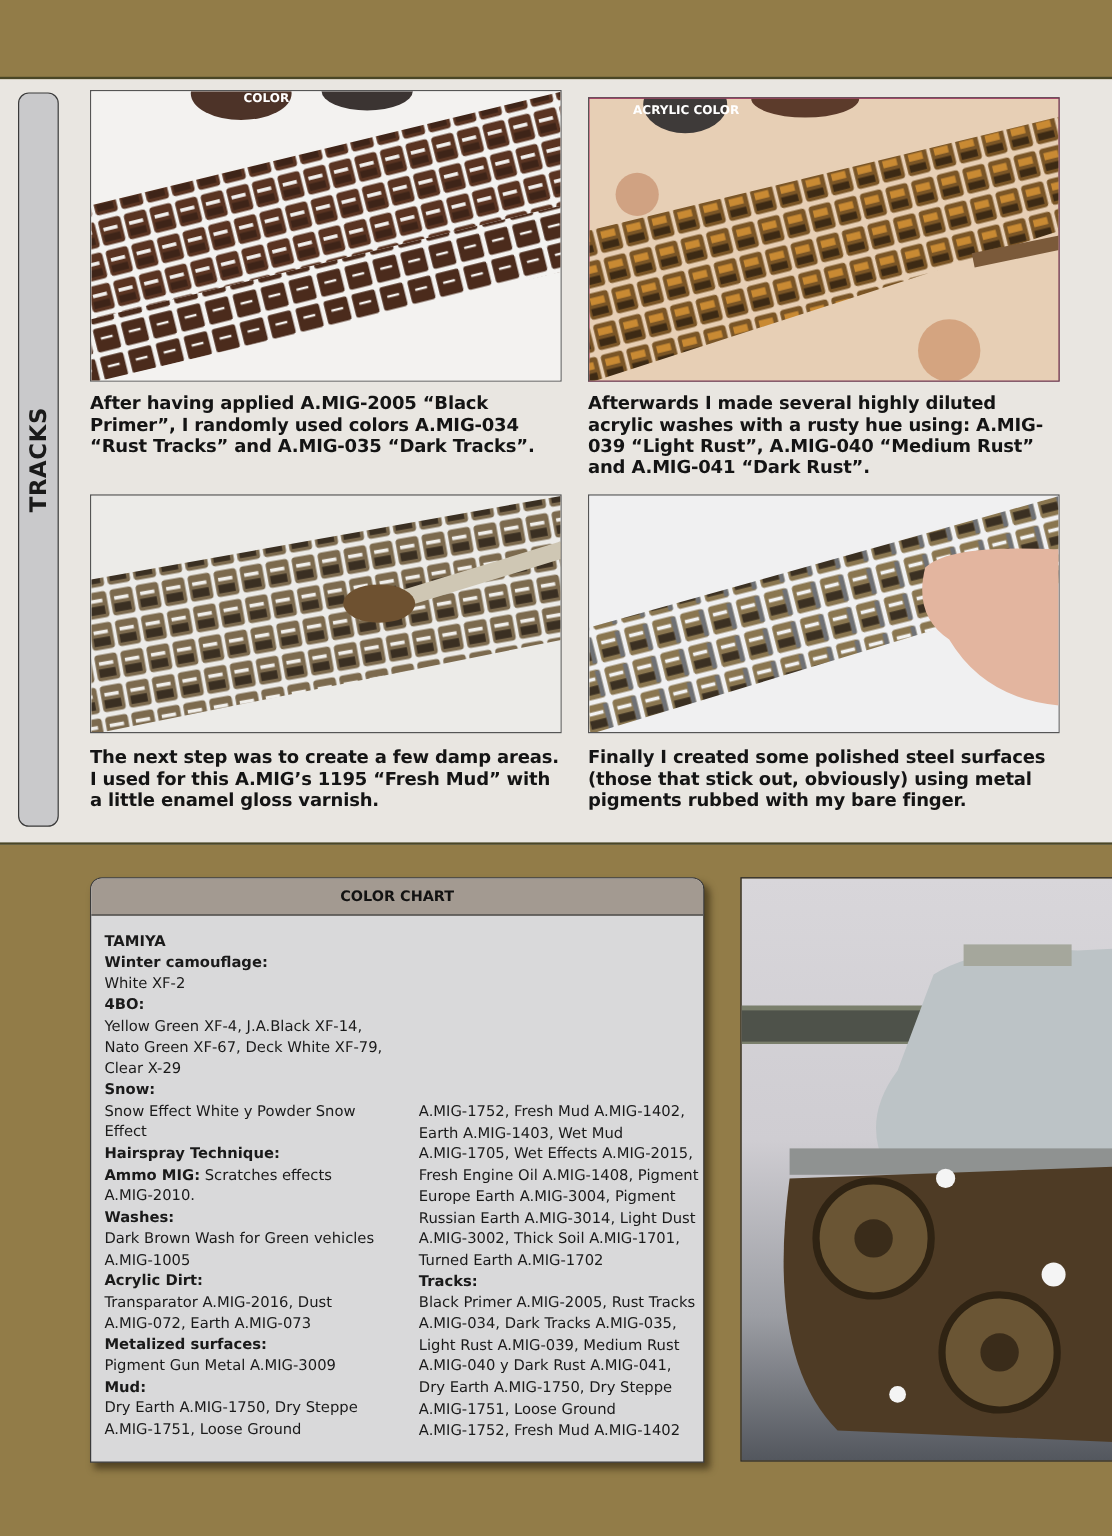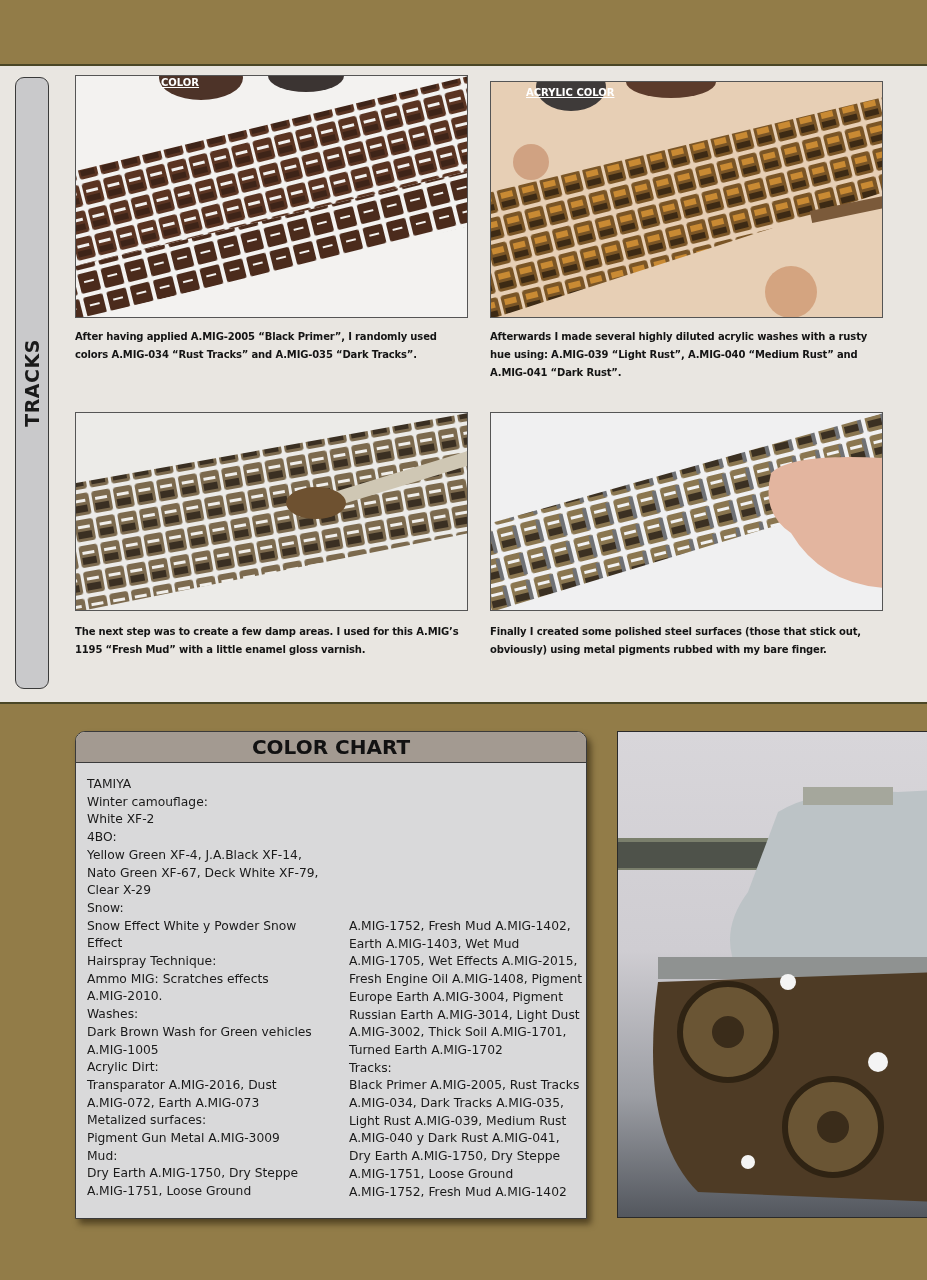--- a/index.html
+++ b/index.html
@@ -18,40 +18,40 @@
     position:absolute; left:50%; top:50%;
     transform:translate(-50%,-50%) rotate(-90deg);
     font-family:"DejaVu Sans", sans-serif; font-weight:bold; font-size:19px; color:#1a1a1a; letter-spacing:0.5px;
     white-space:nowrap;
   }
   .photo {
     position:absolute; box-sizing:border-box; border:1px solid #555; overflow:hidden;
   }
   .caption {
     position:absolute; font-family:"DejaVu Sans", sans-serif; font-weight:bold;
-    font-size:10px; line-height:17.8px; color:#141414; letter-spacing:-0.15px;
+    font-size:15px; line-height:17.8px; color:#141414; letter-spacing:-0.15px;
   }
   
   .p1 { left:75px; top:75px; width:393px; height:243px; background:#f4f3f1; }
   .p2 { left:490px; top:81px; width:393px; height:237px; background:#be185d; }
   .p3 { left:75px; top:412px; width:393px; height:199px; background:#e8e6e2; }
   .p4 { left:490px; top:412px; width:393px; height:199px; background:#f1f1f2; }
-  .jar-text { position:absolute; color:#fff; font-weight:bold; font-size:10px; text-align:left; width:100%; line-height:10px;text-decoration:underline; }
+  .jar-text { position:absolute; color:#fff; font-weight:bold; font-size:10px; text-align:right; width:100%; line-height:10px; }
 
   .chart-box {
     position:absolute; left:75px; top:731px; width:512px; height:488px;
     background:#d9d9da; border:1px solid #3a3a3a; border-radius:10px 10px 0 0;
     box-shadow:4px 5px 6px rgba(40,30,10,0.6); box-sizing:border-box; overflow:hidden;
   }
   .chart-header {
     height:30px; background:#a39a91; border-bottom:1.5px solid #3a3a3a;
-    text-align:center; font-weight:bold; font-size:20px; line-height:31px; color:#121212;
+    text-align:center; font-weight:bold; font-size:12px; line-height:31px; color:#121212;
   }
   .chart-col { position:absolute; font-family:"DejaVu Sans", sans-serif; font-size:12.3px; line-height:17.7px; color:#1a1a1a; }
-  .chart-col .h { font-weight:normal; }
+  .chart-col .h { font-weight:bold; }
   .chart-col .t { }
   .col-left { left:11px; top:44px; width:250px; }
   .col-right { left:273px; top:186px; width:238px; }
 
   .tank-photo {
     position:absolute; left:617px; top:731px; width:320px; height:487px;
     background:linear-gradient(180deg,#d8d6da 0%,#cfcdd2 45%,#9c9ea4 75%,#53575e 100%);
     border:1px solid #2a2a2a; box-sizing:border-box; overflow:hidden;
   }
 </style>

